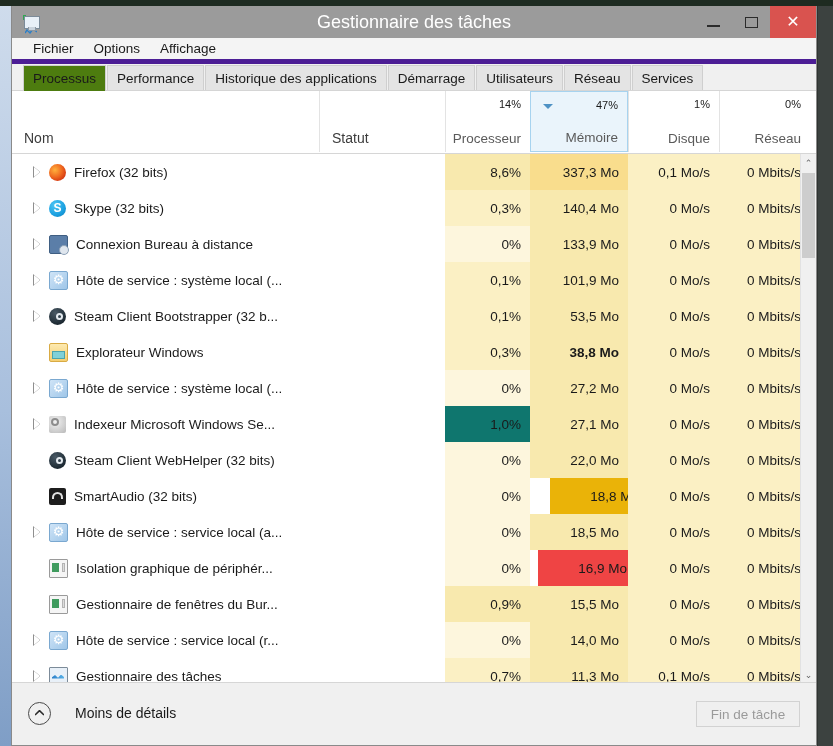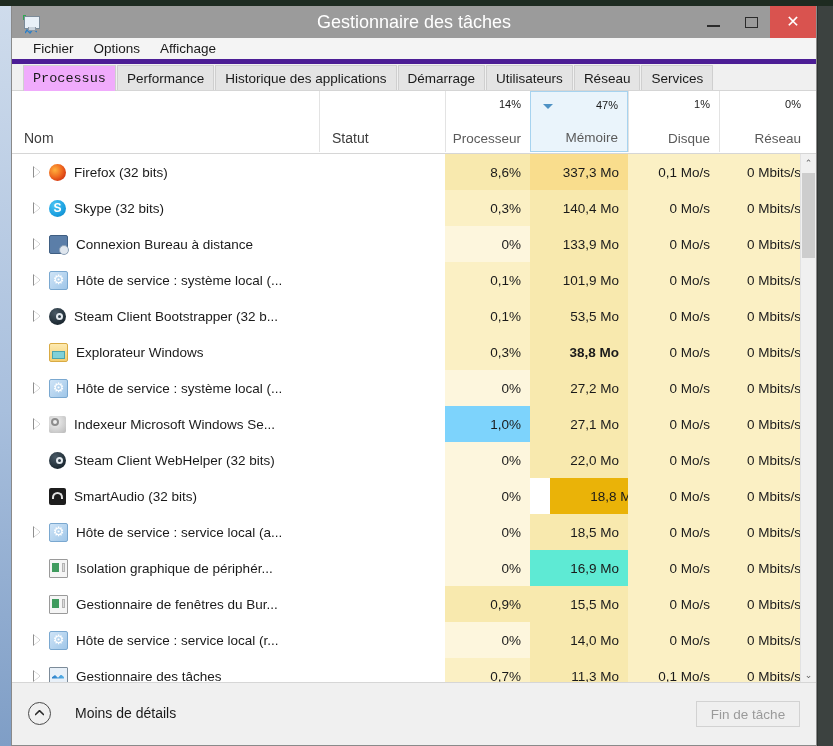--- a/index.html
+++ b/index.html
@@ -131,28 +131,27 @@
     color: #1a1a1a;
     background: #e4e4e4;
     border: 1px solid #cfcfcf;
     border-bottom: none;
     margin-right: 1px;
     box-sizing: border-box;
     cursor: default;
     white-space: nowrap;
   }
   .tab.active {
-    background: #f0abfc;
+    background: #4d7c0f;
     border-color: #cfcfcf;
     position: relative;
     z-index: 3;
     margin-bottom: -1px;
     height: 26px;
     line-height: 26px;
-    font-family: Liberation Mono, monospace;
   }
 
   
   #content {
     position: relative;
     background: #ffffff;
     height: 592px;
     box-sizing: border-box;
     border-bottom: 1px solid #d6d6d6;
     overflow: hidden;
@@ -507,21 +506,21 @@
             <div class="cell c-dsk" style="background: rgb(251, 240, 196);">0 Mo/s</div>
             <div class="cell c-net" style="background: rgb(251, 240, 196);">0 Mbits/s</div>
           </div>
           <div class="row">
             <div class="namecell">
               <div class="expander on"></div>
               <div class="ico ico-index"></div>
               <div class="pname">Indexeur Microsoft Windows Se...</div>
             </div>
             <div class="statuscell"></div>
-            <div class="cell c-cpu" style="background: #7dd3fc;">1,0%</div>
+            <div class="cell c-cpu" style="background: #0f766e;">1,0%</div>
             <div class="cell c-mem" style="background: rgb(248, 233, 174);">27,1 Mo</div>
             <div class="cell c-dsk" style="background: rgb(251, 240, 196);">0 Mo/s</div>
             <div class="cell c-net" style="background: rgb(251, 240, 196);">0 Mbits/s</div>
           </div>
           <div class="row">
             <div class="namecell">
               <div class="expander"></div>
               <div class="ico ico-steam"></div>
               <div class="pname">Steam Client WebHelper (32 bits)</div>
             </div>
@@ -556,21 +555,21 @@
             <div class="cell c-net" style="background: rgb(251, 240, 196);">0 Mbits/s</div>
           </div>
           <div class="row">
             <div class="namecell">
               <div class="expander"></div>
               <div class="ico ico-win"></div>
               <div class="pname">Isolation graphique de périphér...</div>
             </div>
             <div class="statuscell"></div>
             <div class="cell c-cpu" style="background: rgb(253, 246, 221);">0%</div>
-            <div class="cell c-mem" style="background: #5eead4;">16,9 Mo</div>
+            <div class="cell c-mem" style="background: #ef4444; margin-left: 8px;">16,9 Mo</div>
             <div class="cell c-dsk" style="background: rgb(251, 240, 196);">0 Mo/s</div>
             <div class="cell c-net" style="background: rgb(251, 240, 196);">0 Mbits/s</div>
           </div>
           <div class="row">
             <div class="namecell">
               <div class="expander"></div>
               <div class="ico ico-win"></div>
               <div class="pname">Gestionnaire de fenêtres du Bur...</div>
             </div>
             <div class="statuscell"></div>

